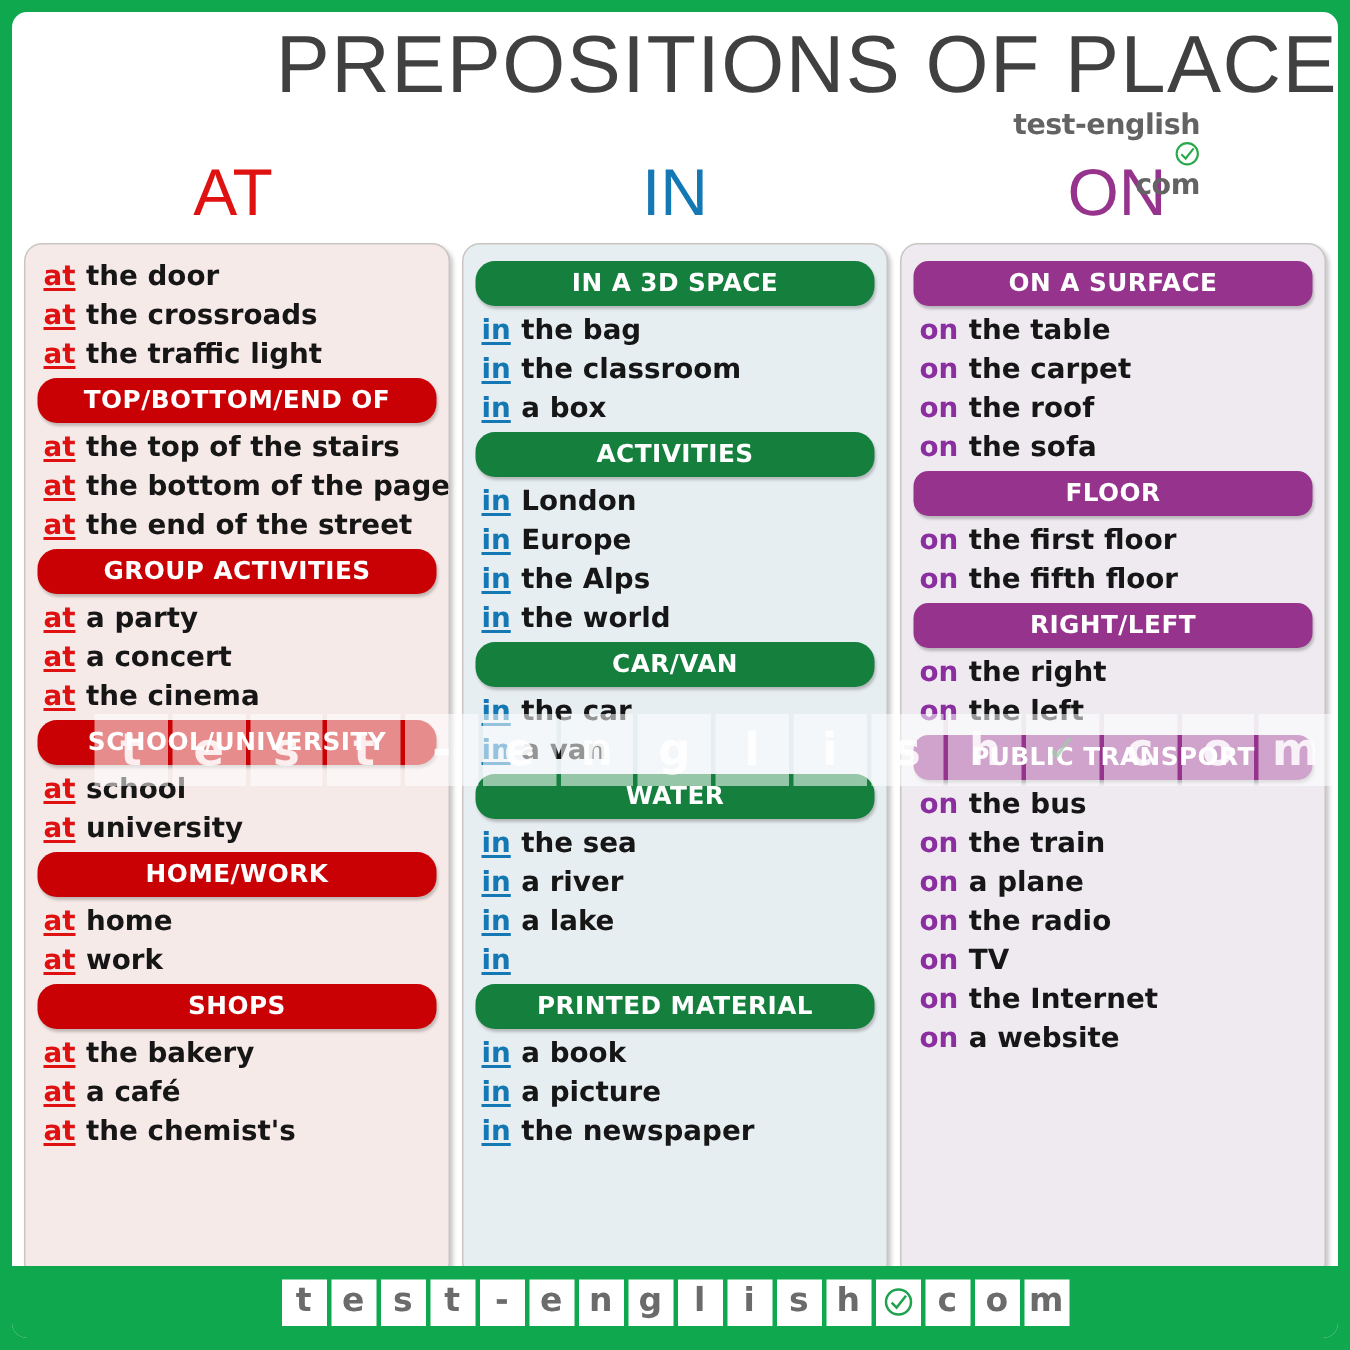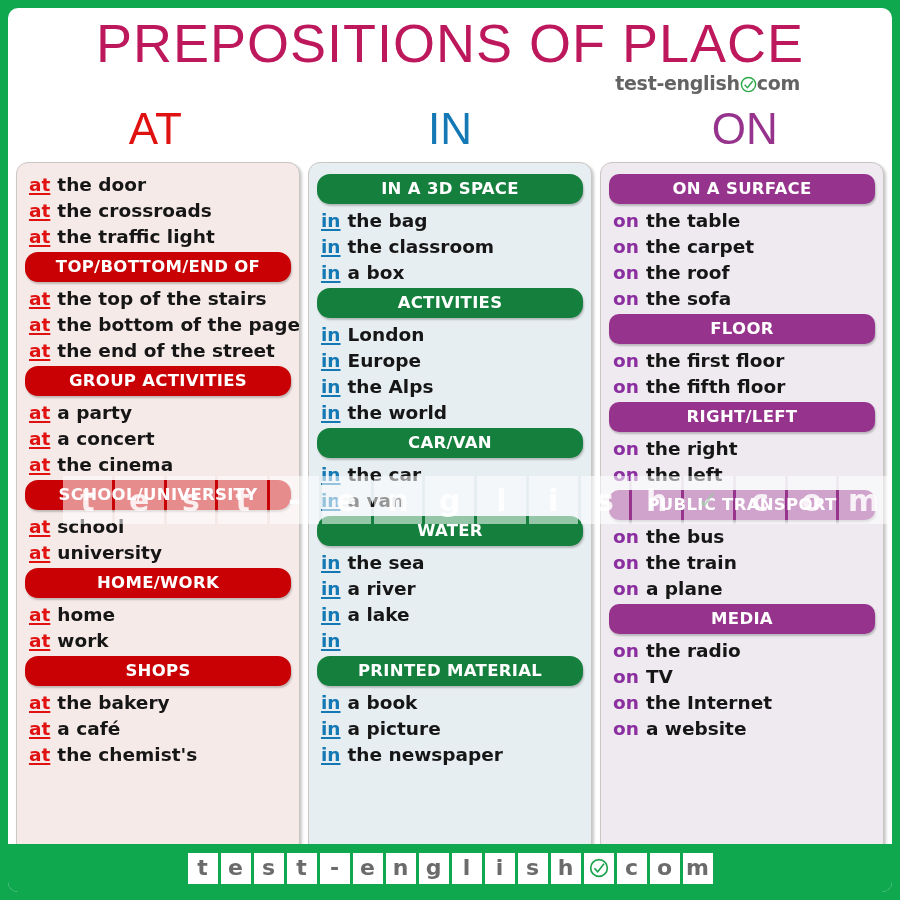--- a/index.html
+++ b/index.html
@@ -26,37 +26,38 @@
   }
 
   
   .header{
     position:relative;
     height:92px;
   }
   .main-title{
     position:absolute;
     left:0;right:0;top:4px;
-    text-align:center;
+    text-align:right;
     font-family:"Liberation Sans", sans-serif;
     font-size:54px;
     font-weight:400;
     letter-spacing:1px;
-    color:#be185d;
+    color:#404040;
     white-space:nowrap;
   }
   .brand-top{
     position:absolute;
     right:92px;top:64px;
     display:flex;align-items:flex-end;
     font-family:"DejaVu Sans", sans-serif;
     font-size:19px;
     font-weight:700;
     color:#636363;
     letter-spacing:-0.3px;
+    flex-direction:column;
   }
   .brand-top .chk{
     display:inline-block;
     width:17px;height:17px;
     margin:0 0px 1px 0px;
     position:relative;
   }
   .chk svg{display:block;width:100%;height:100%;}
 
   
@@ -394,21 +395,20 @@
             <span class="phrase">the bus</span>
           </div>
           <div class="row">
             <span class="prep">on</span>
             <span class="phrase">the train</span>
           </div>
           <div class="row">
             <span class="prep">on</span>
             <span class="phrase">a plane</span>
           </div>
-          <div class="bar">MEDIA</div>
           <div class="row">
             <span class="prep">on</span>
             <span class="phrase">the radio</span>
           </div>
           <div class="row">
             <span class="prep">on</span>
             <span class="phrase">TV</span>
           </div>
           <div class="row">
             <span class="prep">on</span>

